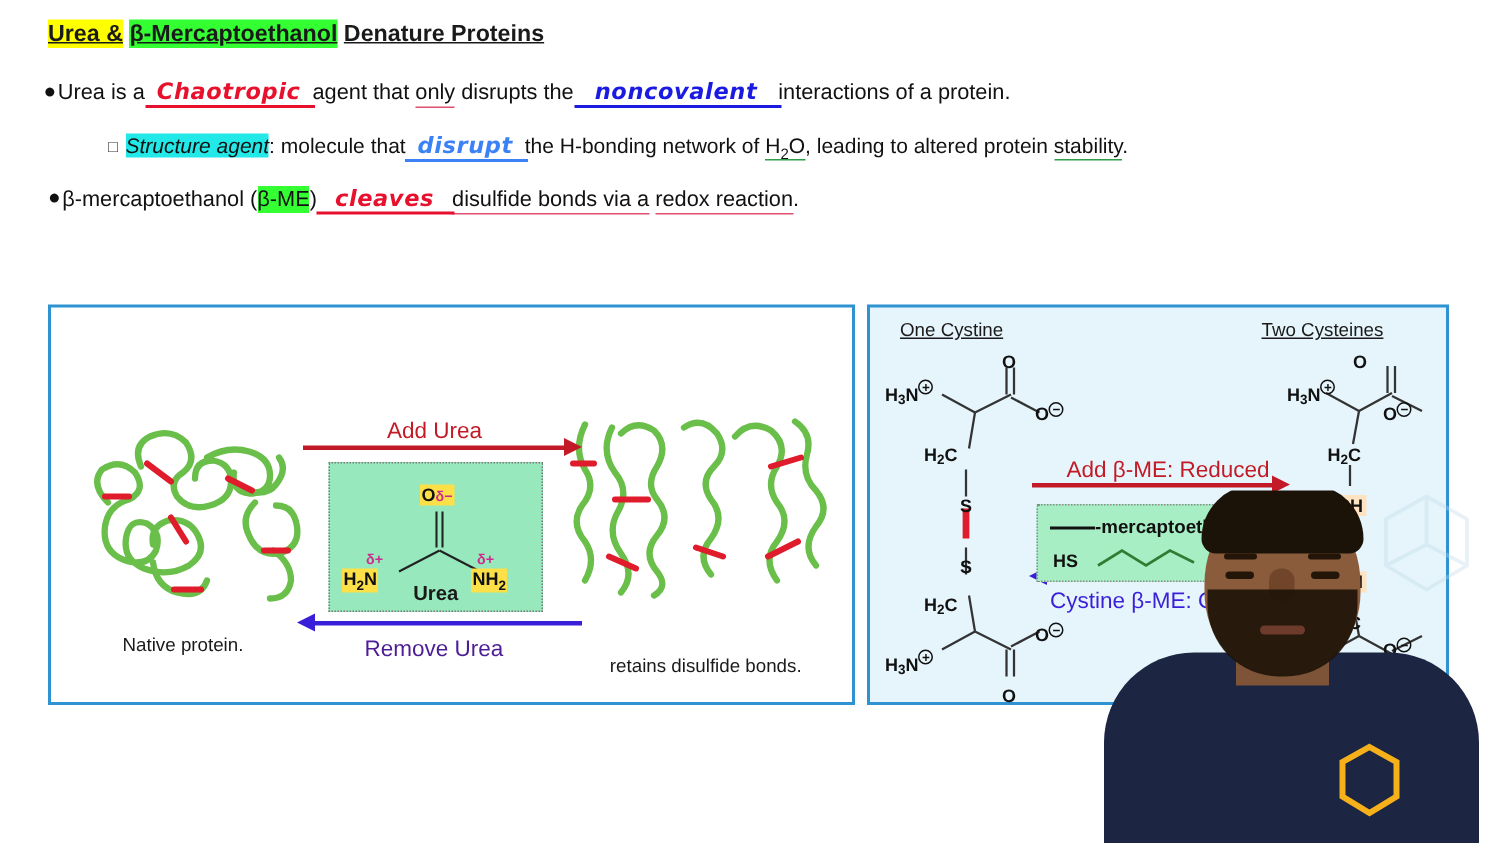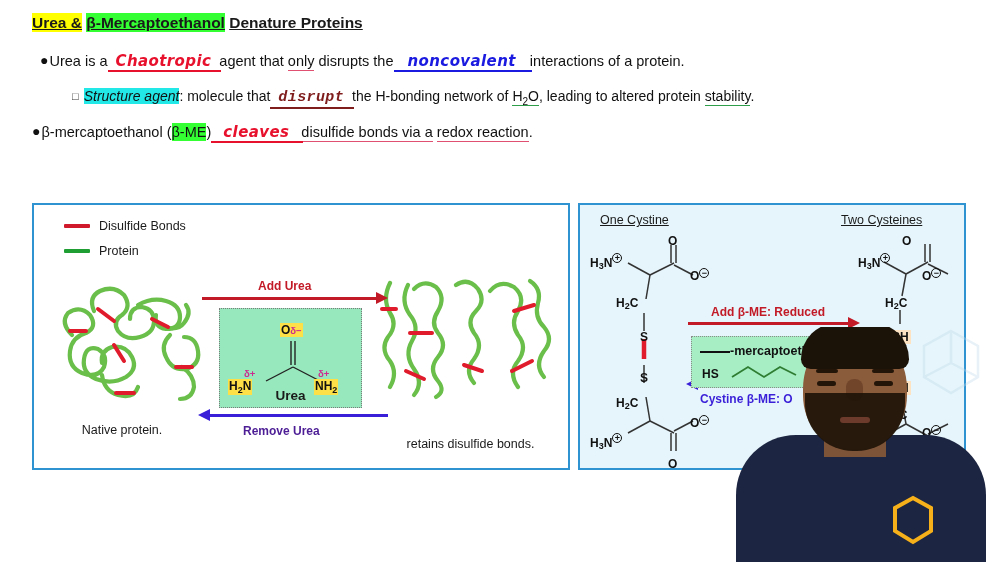--- a/index.html
+++ b/index.html
@@ -49,21 +49,21 @@
     font-style: italic;
     font-weight: bold;
     font-size: 15px;
     letter-spacing: 0.4px;
     position: relative;
     display: inline-block;
     padding: 0 4px;
   }
   .hand.red  { color: #e8112d; }
   .hand.blue { color: #1a1ae0; }
-  .hand.green{ color: #7f1d1d; font-family: Liberation Mono, monospace; }
+  .hand.green{ color: #3b82f6; }
   .hand::after {
     content: "";
     position: absolute;
     left: -4px; right: -6px; bottom: -2px;
     height: 1.6px;
     background: currentColor;
   }
   .hand.blue::after { background: #1a1ae0; }
 
   .u-red   { border-bottom: 1.6px solid #e05070; padding-bottom: 1px; }
@@ -118,21 +118,21 @@
   .chem.pink { background: #fde047; padding: 0 1px; }
   .delta { font-size: 9.5px; color: #cc2b8f; font-weight: bold; }
 
   
   .arrow-line { position: absolute; height: 2.6px; }
   .arrow-head {
     position: absolute; width: 0; height: 0;
     border-top: 6px solid transparent;
     border-bottom: 6px solid transparent;
   }
-  .arrow-cap { font-size: 12px; font-weight: 700; position: absolute; white-space: nowrap; }
+  .arrow-cap { font-size: 15px; font-weight: 400; position: absolute; white-space: nowrap; }
 
   .fig-cap {
     position: absolute; font-size: 12.5px; color: #1a1a1a;
     text-align: center; white-space: nowrap;
   }
 
   
   .rp-head {
     position: absolute; font-size: 12.5px; color: #1a1a1a;
     text-decoration: underline; white-space: nowrap;
@@ -237,21 +237,21 @@
 </style>
 </head>
 <body>
 
 <div id="page">
 
   <div class="title-row">
     <span class="hl-yellow">Urea &amp;</span><span> </span><span class="hl-green">β-Mercaptoethanol</span><span> </span><span class="ul">Denature Proteins</span>
   </div>
 
-  <div class="line" style="left:40px; top:52px;">
+  <div class="line" style="left:29px; top:52px;">
     <span class="bullet-dot">●</span><span>Urea is a</span>
     <span class="hand red">Chaotropic</span>
     <span>agent that</span>
     <span class="u-red">only</span>
     <span>disrupts the</span>
     <span class="hand blue" style="padding:0 10px;">noncovalent</span>
     <span>interactions of a protein.</span>
   </div>
 
   <div class="line" style="left:72px; top:88px; font-size:14px;">
@@ -264,30 +264,20 @@
 
   <div class="line" style="left:32px; top:123px;">
     <span class="bullet-dot">●</span><span>β-mercaptoethanol (</span><span class="hl-green" style="text-decoration:none;">β-ME</span><span>)</span>
     <span class="hand red" style="padding:0 8px;">cleaves</span>
     <span class="u-red">disulfide bonds via a</span>
     <span class="u-red">redox reaction</span><span>.</span>
   </div>
 
 
   <div class="panel-left">
-    <div class="legend">
-      <div class="legend-row">
-        <span class="legend-swatch" style="background:#d1192c;"></span>
-        <span class="legend-label">Disulfide Bonds</span>
-      </div>
-      <div class="legend-row">
-        <span class="legend-swatch" style="background:#1f9e33;"></span>
-        <span class="legend-label">Protein</span>
-      </div>
-    </div>
 
     <svg width="180" height="140" style="position:absolute;left:8px;top:70px;">
       <g fill="none" stroke="#6abe4a" stroke-width="4.2" stroke-linecap="round">
         <path d="M30 60 Q18 48 26 38 Q38 30 48 40 Q56 52 44 58 Q30 62 28 76 Q26 92 40 98
                  Q56 104 62 92 Q66 80 56 74 Q44 70 42 84 Q40 98 54 104 Q70 110 84 102
                  Q96 94 90 82 Q84 70 70 72 Q58 76 60 88"></path>
         <path d="M52 36 Q46 22 58 16 Q72 10 82 20 Q90 32 80 40 Q70 46 76 56 Q84 66 98 62
                  Q112 58 112 46 Q112 34 100 32 Q88 32 88 44"></path>
         <path d="M96 30 Q110 22 124 26 Q138 30 138 42 Q138 54 124 54 Q112 52 114 40"></path>
         <path d="M122 52 Q136 56 142 48 Q150 38 144 30"></path>

